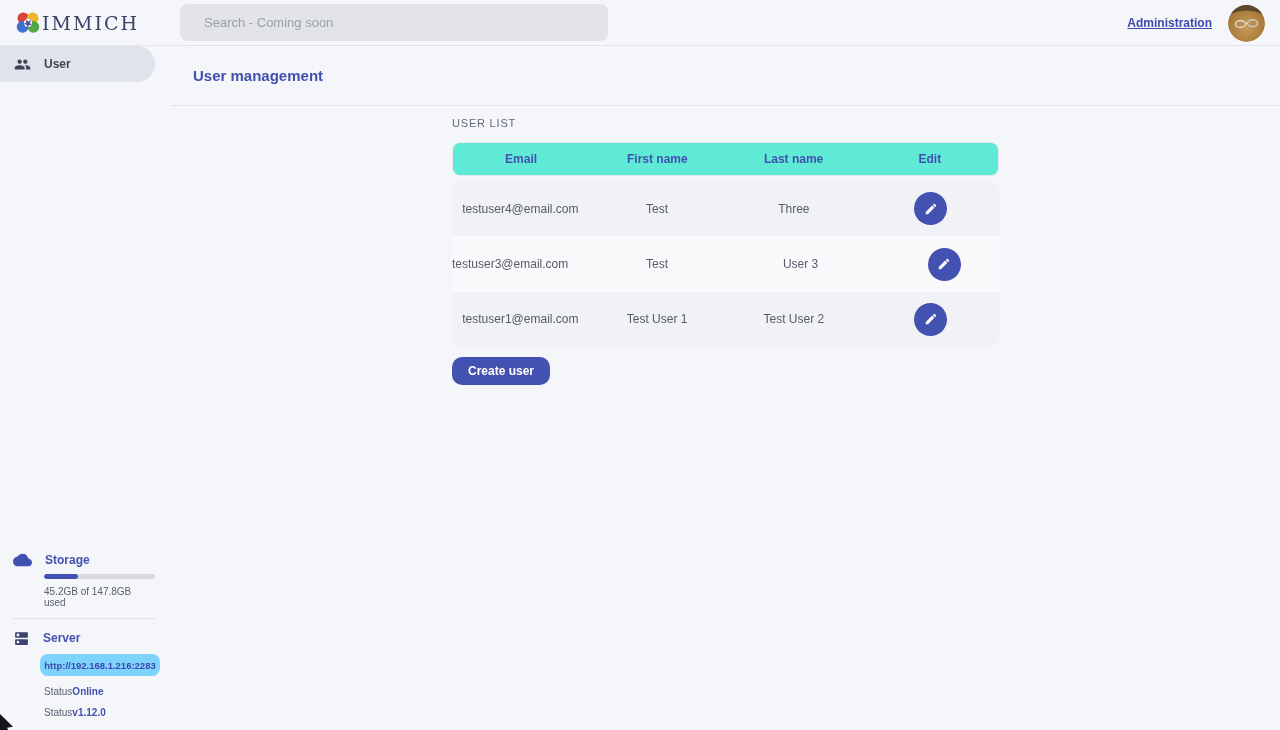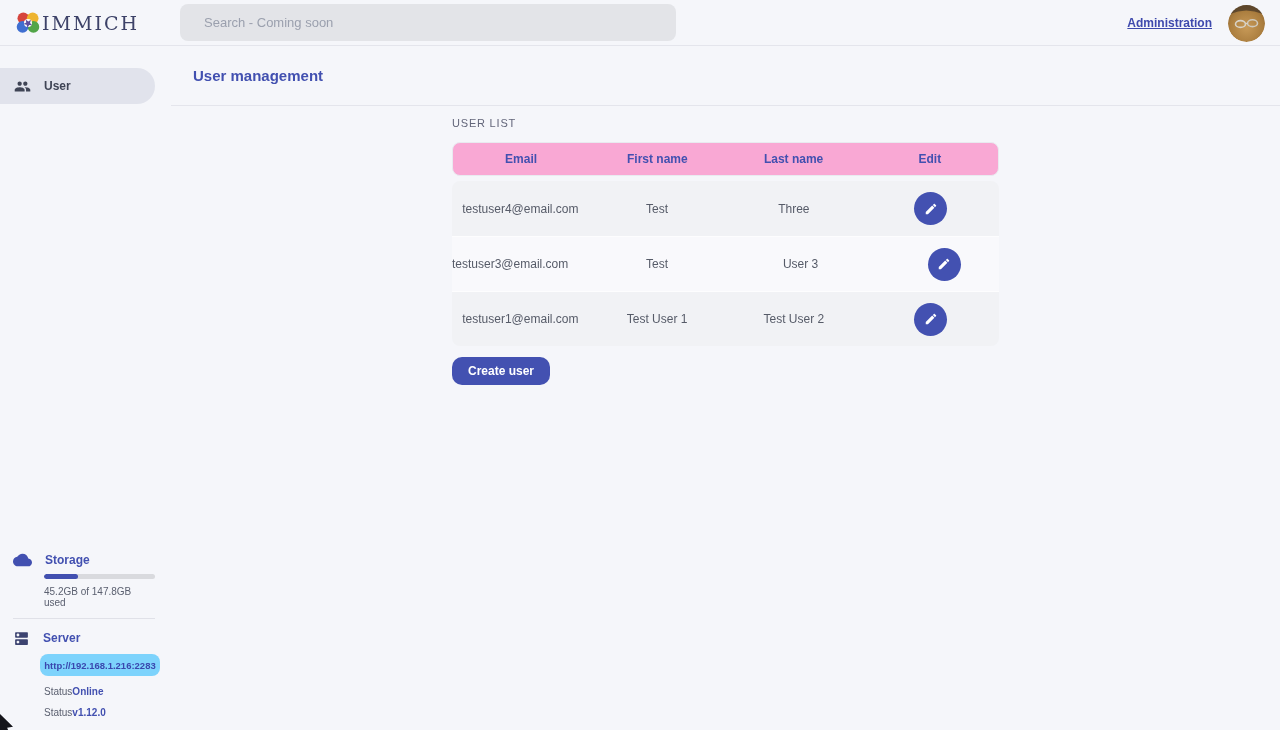--- a/index.html
+++ b/index.html
@@ -17,21 +17,21 @@
     position:absolute; top:0; left:0; width:1280px; height:46px;
     border-bottom:1px solid var(--divider,#e4e5ec);
     display:flex; align-items:center;
   }
   .brand { display:flex; align-items:center; gap:0; padding-left:14px; cursor:pointer; }
   .brand-text {
     font-family:"DejaVu Serif", serif;
     font-size:19px; letter-spacing:2px; color:#3d4268; font-weight:400;
   }
   .searchbar {
-    position:absolute; left:180px; top:4px; width:496px; height:37px;
+    position:absolute; left:180px; top:4px; width:428px; height:37px;
     background:var(--searchbg,#e3e4e8); border-radius:8px;
     display:flex; align-items:flex-start;
   }
   .searchbar input {
     width:100%; height:100%; background:transparent; border:none; outline:none;
     padding-left:24px; font-size:13px; font-family:inherit; color:#6b707e;
   }
   .searchbar input::placeholder { color:#9ba0ae; opacity:1; }
   .header-right {
     position:absolute; right:15px; top:0; height:46px;
@@ -39,21 +39,21 @@
   }
   .admin-link {
     font-size:12px; font-weight:bold; color:#3e49ad;
     text-decoration:underline; cursor:pointer;margin-left:18px;
   }
   .avatar { width:37px; height:37px; border-radius:50%; overflow:hidden; cursor:pointer; }
 
   
   nav.sidebar { position:absolute; top:46px; left:0; width:155px; bottom:0; }
   .nav-item {
-    margin-top:22px; width:155px; height:36px;
+    width:155px; height:36px;
     background:var(--pill,#e1e3ec); border-radius:0 18px 18px 0;
     display:flex; align-items:center; gap:13px; padding-left:14px; cursor:pointer;
   }
   .nav-item .nav-label { font-size:12px; font-weight:600; color:#3f4455; }
 
   .side-widgets { position:absolute; bottom:12px; left:0; width:155px; }
   .widget-header { display:flex; align-items:center; gap:13px; padding-left:13px; height:18px; }
   .widget-title { font-size:12px; font-weight:bold; color:var(--primary,#4250b0); }
   .progress {
     margin:5px 0 0 44px; width:111px; height:5px; border-radius:3px;
@@ -77,21 +77,21 @@
     height:60px; border-bottom:1px solid var(--divider,#e4e5ec);
     display:flex; align-items:center; padding-left:22px;
   }
   .page-title { font-size:15px; font-weight:bold; color:var(--primary,#4250b0); }
   .content { position:absolute; left:281px; top:71px; width:547px; }
   .section-label {
     font-size:11px; color:#63667a; letter-spacing:0.8px; margin-bottom:13px;
   }
   .table { width:547px; }
   .thead {
-    height:34px; background:#f9a8d4; border:1px solid #e9eaf0; border-radius:8px;
+    height:34px; background:#5eead4; border:1px solid #e9eaf0; border-radius:8px;
     display:flex; align-items:center;
   }
   .th {
     flex:1; text-align:center; font-size:12px; font-weight:bold;
     color:var(--primary,#4250b0);
   }
   .tbody { margin-top:5px; border-radius:8px; overflow:hidden; }
   .tr { height:55px; display:flex; align-items:center; }
   .tr + .tr { border-top:1px solid #fdfdfe; }
   .tr.odd  { background:var(--row-alt,#f1f2f5); }

